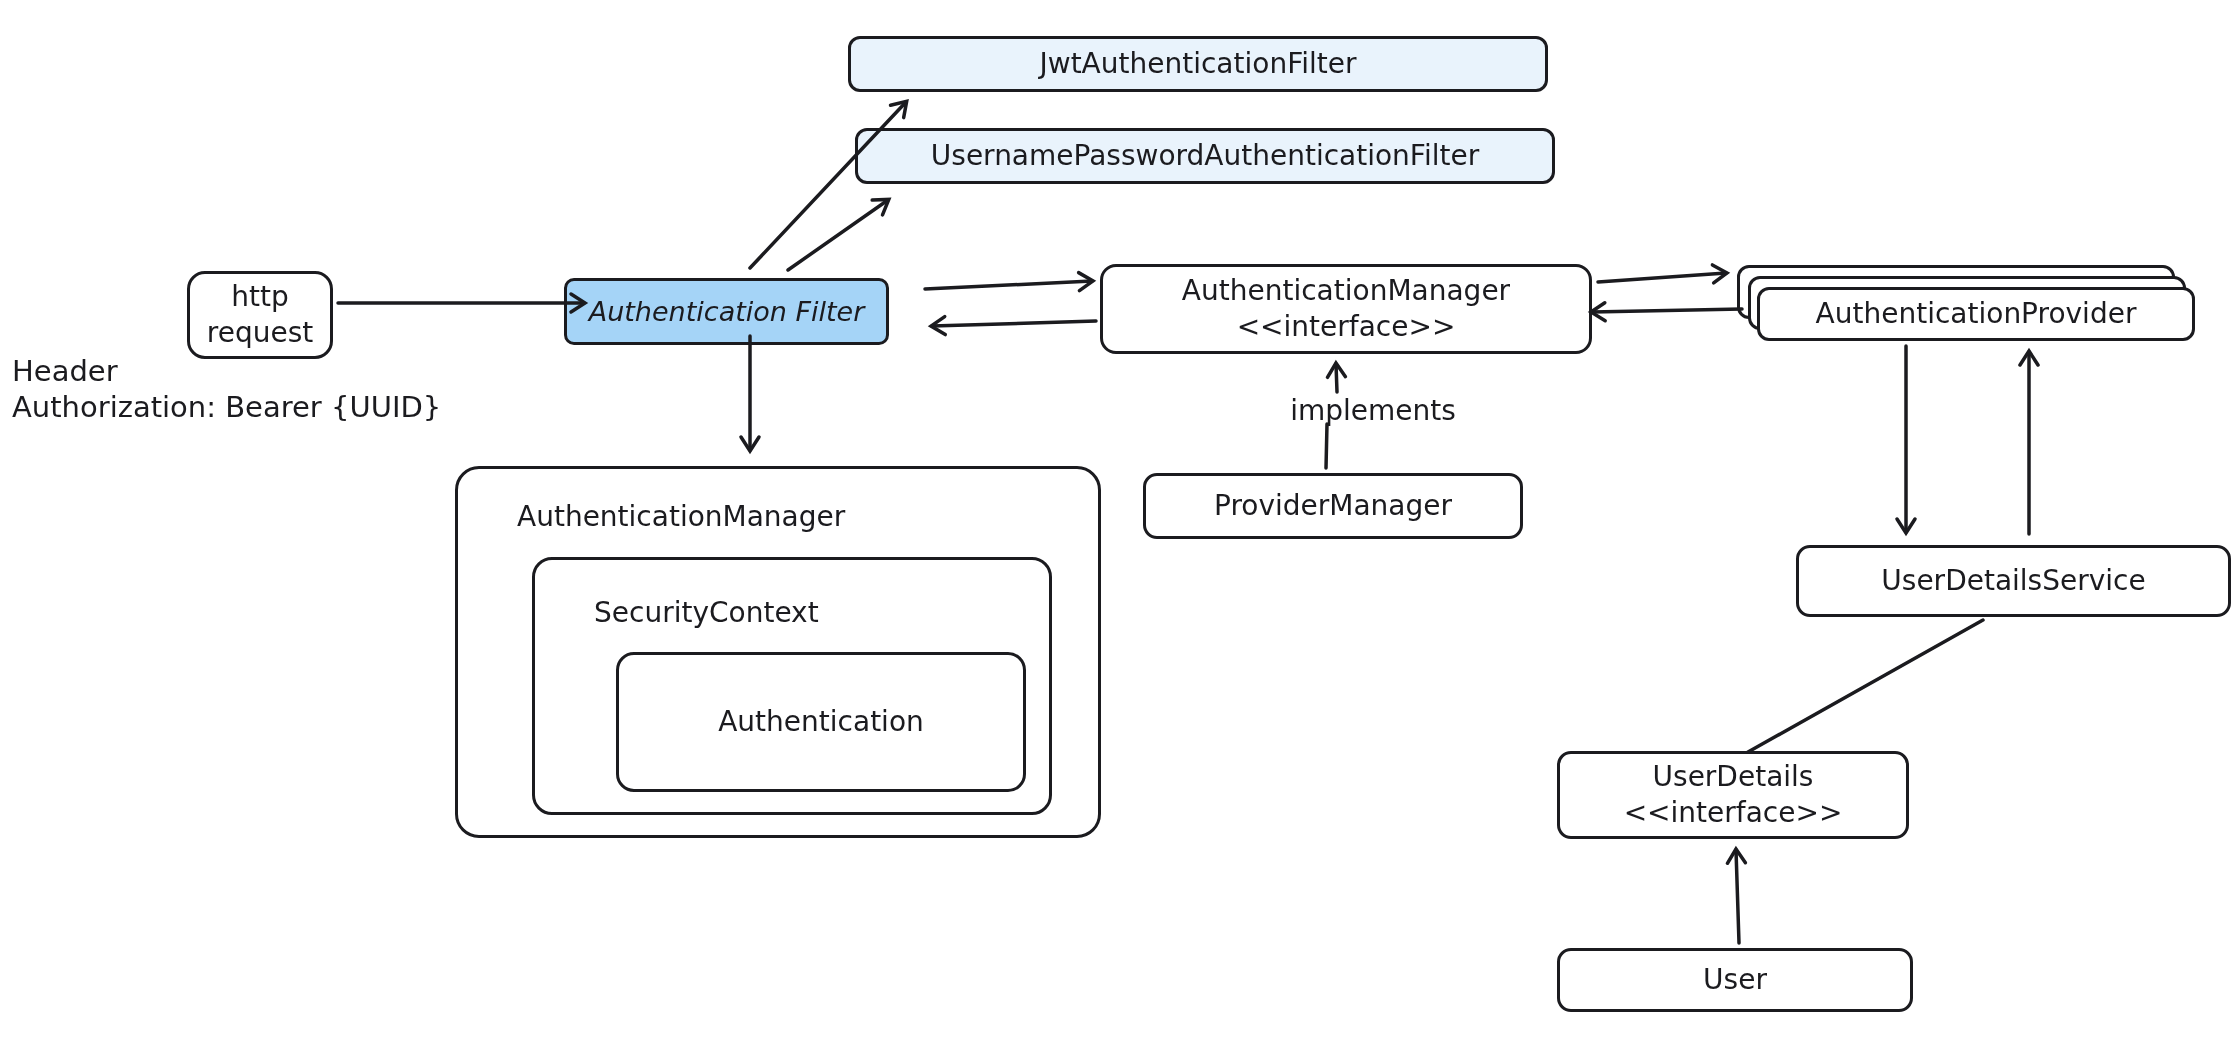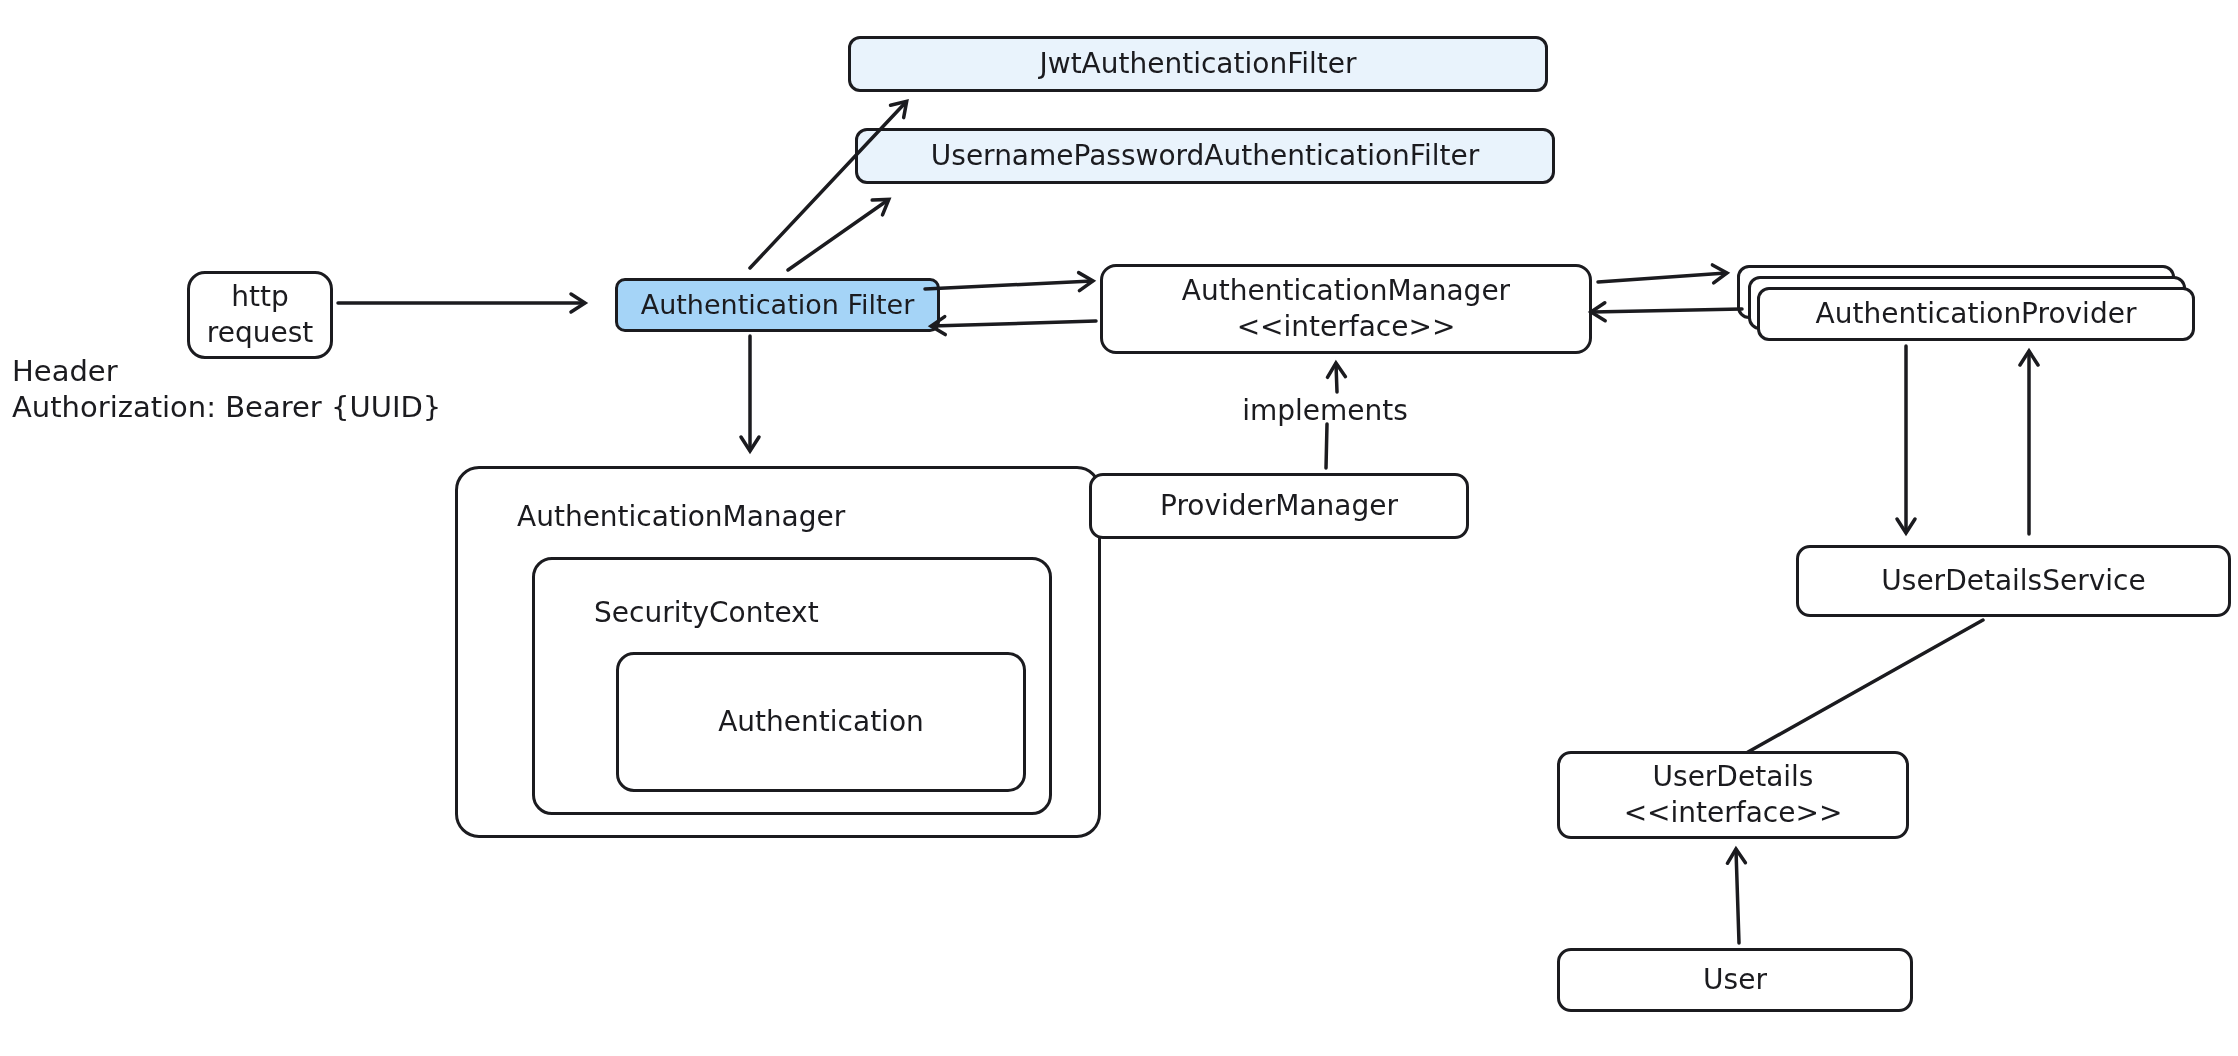--- a/index.html
+++ b/index.html
@@ -25,38 +25,38 @@
     text-align:center;
     font-size:28px;line-height:1.3;
     box-sizing:border-box;
     white-space:nowrap;
   }
   .node--lightblue{background:var(--node-fill-light-blue);}
   .node--blue{background:var(--node-fill-blue);}
   .node--jwt        {left:848px;top:36px;width:700px;height:56px;border-radius:12px;}
   .node--upw        {left:855px;top:128px;width:700px;height:56px;border-radius:12px;}
   .node--http       {left:187px;top:271px;width:146px;height:88px;border-radius:18px;}
-  .node--afilter    {left:615px;top:278px;width:325px;height:54px;border-radius:10px;font-size:27px;}
+  .node--afilter    {left:564px;top:278px;width:325px;height:67px;border-radius:10px;font-size:27px;font-style:italic;}
   .node--amanager   {left:1100px;top:264px;width:492px;height:90px;border-radius:16px;}
   .node--prov-back  {left:1737px;top:265px;width:438px;height:54px;border-radius:12px;}
   .node--prov-mid   {left:1748px;top:276px;width:438px;height:54px;border-radius:12px;}
   .node--prov-front {left:1757px;top:287px;width:438px;height:54px;border-radius:12px;}
-  .node--pmanager   {left:1089px;top:473px;width:380px;height:66px;border-radius:14px;}
+  .node--pmanager   {left:1143px;top:473px;width:380px;height:66px;border-radius:14px;}
   .node--sch        {left:455px;top:466px;width:646px;height:372px;border-radius:24px;}
   .node--sc         {left:532px;top:557px;width:520px;height:258px;border-radius:20px;}
   .node--authbox    {left:616px;top:652px;width:410px;height:140px;border-radius:18px;}
   .node--uds        {left:1796px;top:545px;width:435px;height:72px;border-radius:14px;}
   .node--ud         {left:1557px;top:751px;width:352px;height:88px;border-radius:14px;}
   .node--user       {left:1557px;top:948px;width:356px;height:64px;border-radius:14px;}
   .floating-label{
     position:absolute;font-size:28px;line-height:1.2;white-space:nowrap;text-align:center;
   }
   .label--sch{left:517px;top:500px;}
   .label--sc{left:594px;top:596px;}
-  .label--implements{left:1240px;top:394px;width:170px;text-align:center;}
+  .label--implements{left:1288px;top:394px;width:170px;text-align:center;}
   .label--note1{left:12px;top:354px;font-size:29px;}
   .label--note2{left:12px;top:390px;font-size:29px;}
   svg.arrows{position:absolute;inset:0;pointer-events:none;}
   svg.arrows path{stroke:var(--stroke);stroke-width:3.5;fill:none;stroke-linecap:round;}
 </style>
 </head>
 <body>
 
 <div class="canvas">
 

